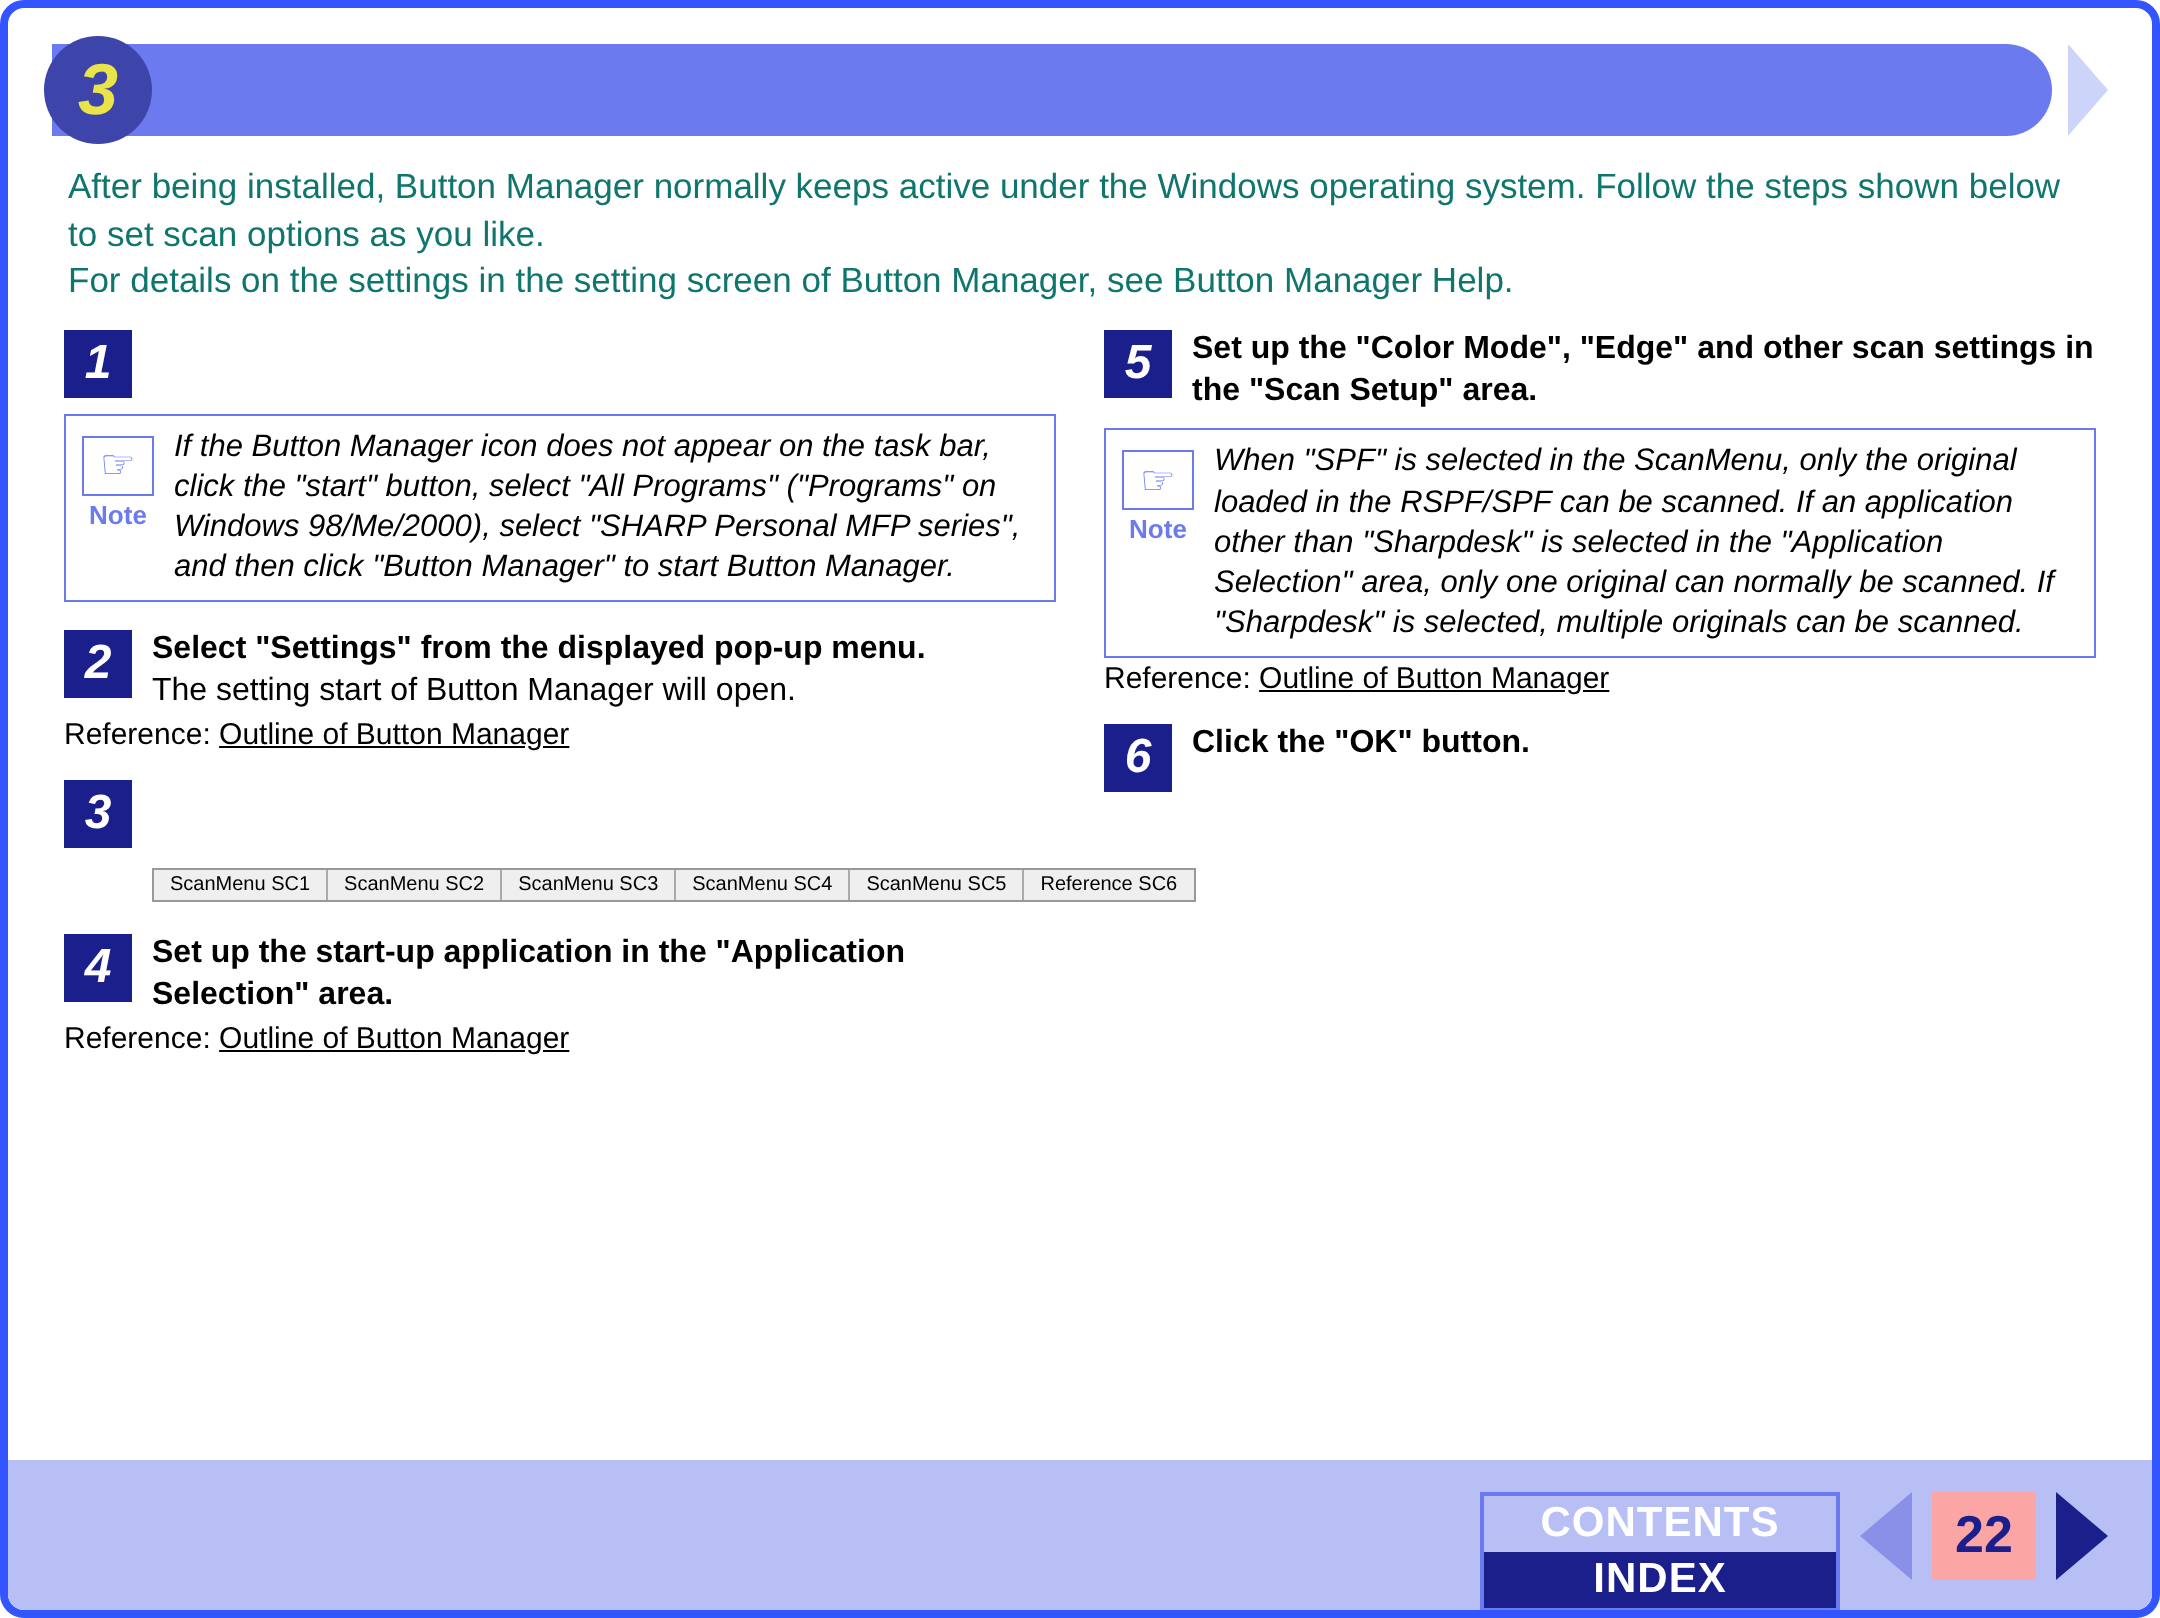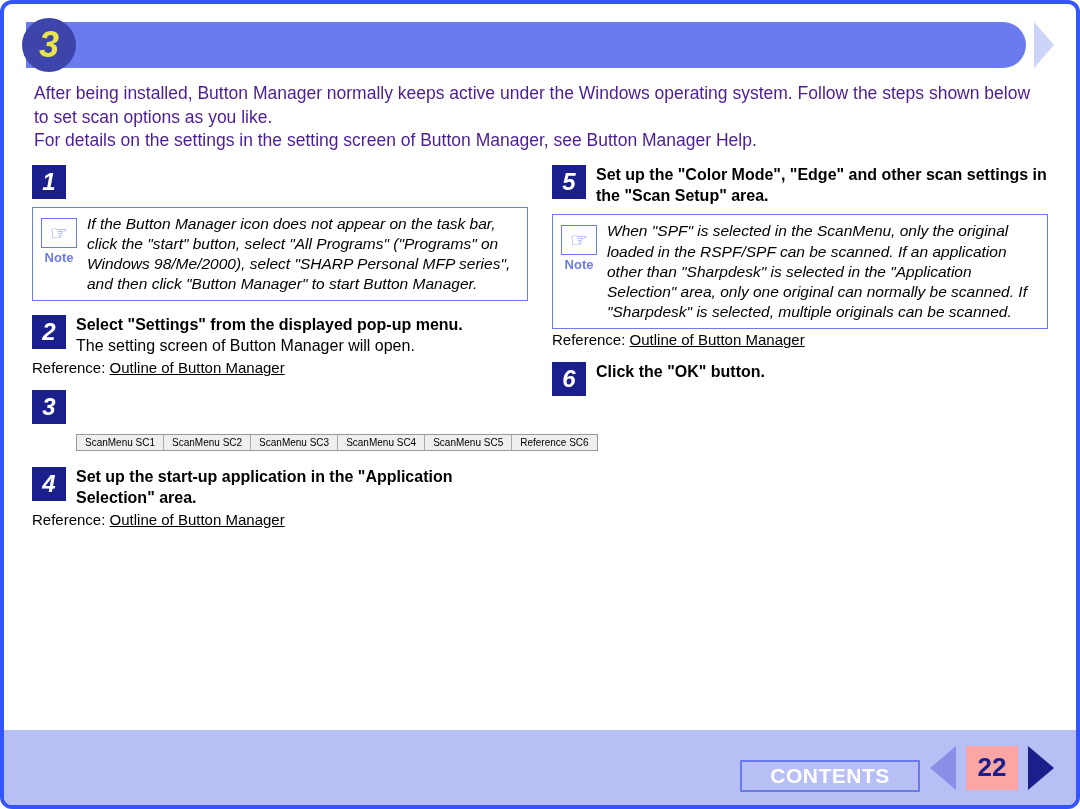--- a/index.html
+++ b/index.html
@@ -52,21 +52,21 @@
     width: 0; height: 0;
     border-top: 23px solid transparent;
     border-bottom: 23px solid transparent;
     border-left: 20px solid #cdd4fa;
     margin-left: 8px;
   }
   .intro {
     font-size: 17.5px;
     line-height: 1.35;
     padding: 4px 30px 12px 30px;
-    color: #4c1d95;
+    color: #0f766e;
   }
   .columns {
     display: flex;
     padding: 0 28px;
     gap: 24px;
   }
   .col { flex: 1; min-width: 0; }
   .step {
     margin-bottom: 6px;
   }
@@ -242,21 +242,21 @@
         </div>
         <div class="note-text">If the Button Manager icon does not appear on the task bar, click the "start" button, select "All Programs" ("Programs" on Windows 98/Me/2000), select "SHARP Personal MFP series", and then click "Button Manager" to start Button Manager.</div>
       </div>
     </div>
 
     <div class="step" style="margin-top:14px">
       <div class="step-head">
         <div class="step-num">2</div>
         <div class="step-content">
           <span class="step-title">Select "Settings" from the displayed pop-up menu.</span><br>
-          <span class="step-sub">The setting screen of Button Manager will open.</span>
+          <span class="step-sub">The setting start of Button Manager will open.</span>
         </div>
       </div>
       <div class="reference">
         <span>Reference:</span>
         <a href="#">Outline of Button Manager</a>
       </div>
     </div>
 
     <div class="step">
       <div class="step-head">
@@ -317,17 +317,18 @@
         </div>
       </div>
     </div>
 
   </div>
 </div>
 
 <div class="footer">
   <div class="ci-box">
     <div class="ci-contents">CONTENTS</div>
+    <div class="ci-index">INDEX</div>
   </div>
   <div class="nav-arrow nav-prev"></div>
   <div class="page-num">22</div>
   <div class="nav-arrow nav-next"></div>
 </div>
 
 </body></html>

